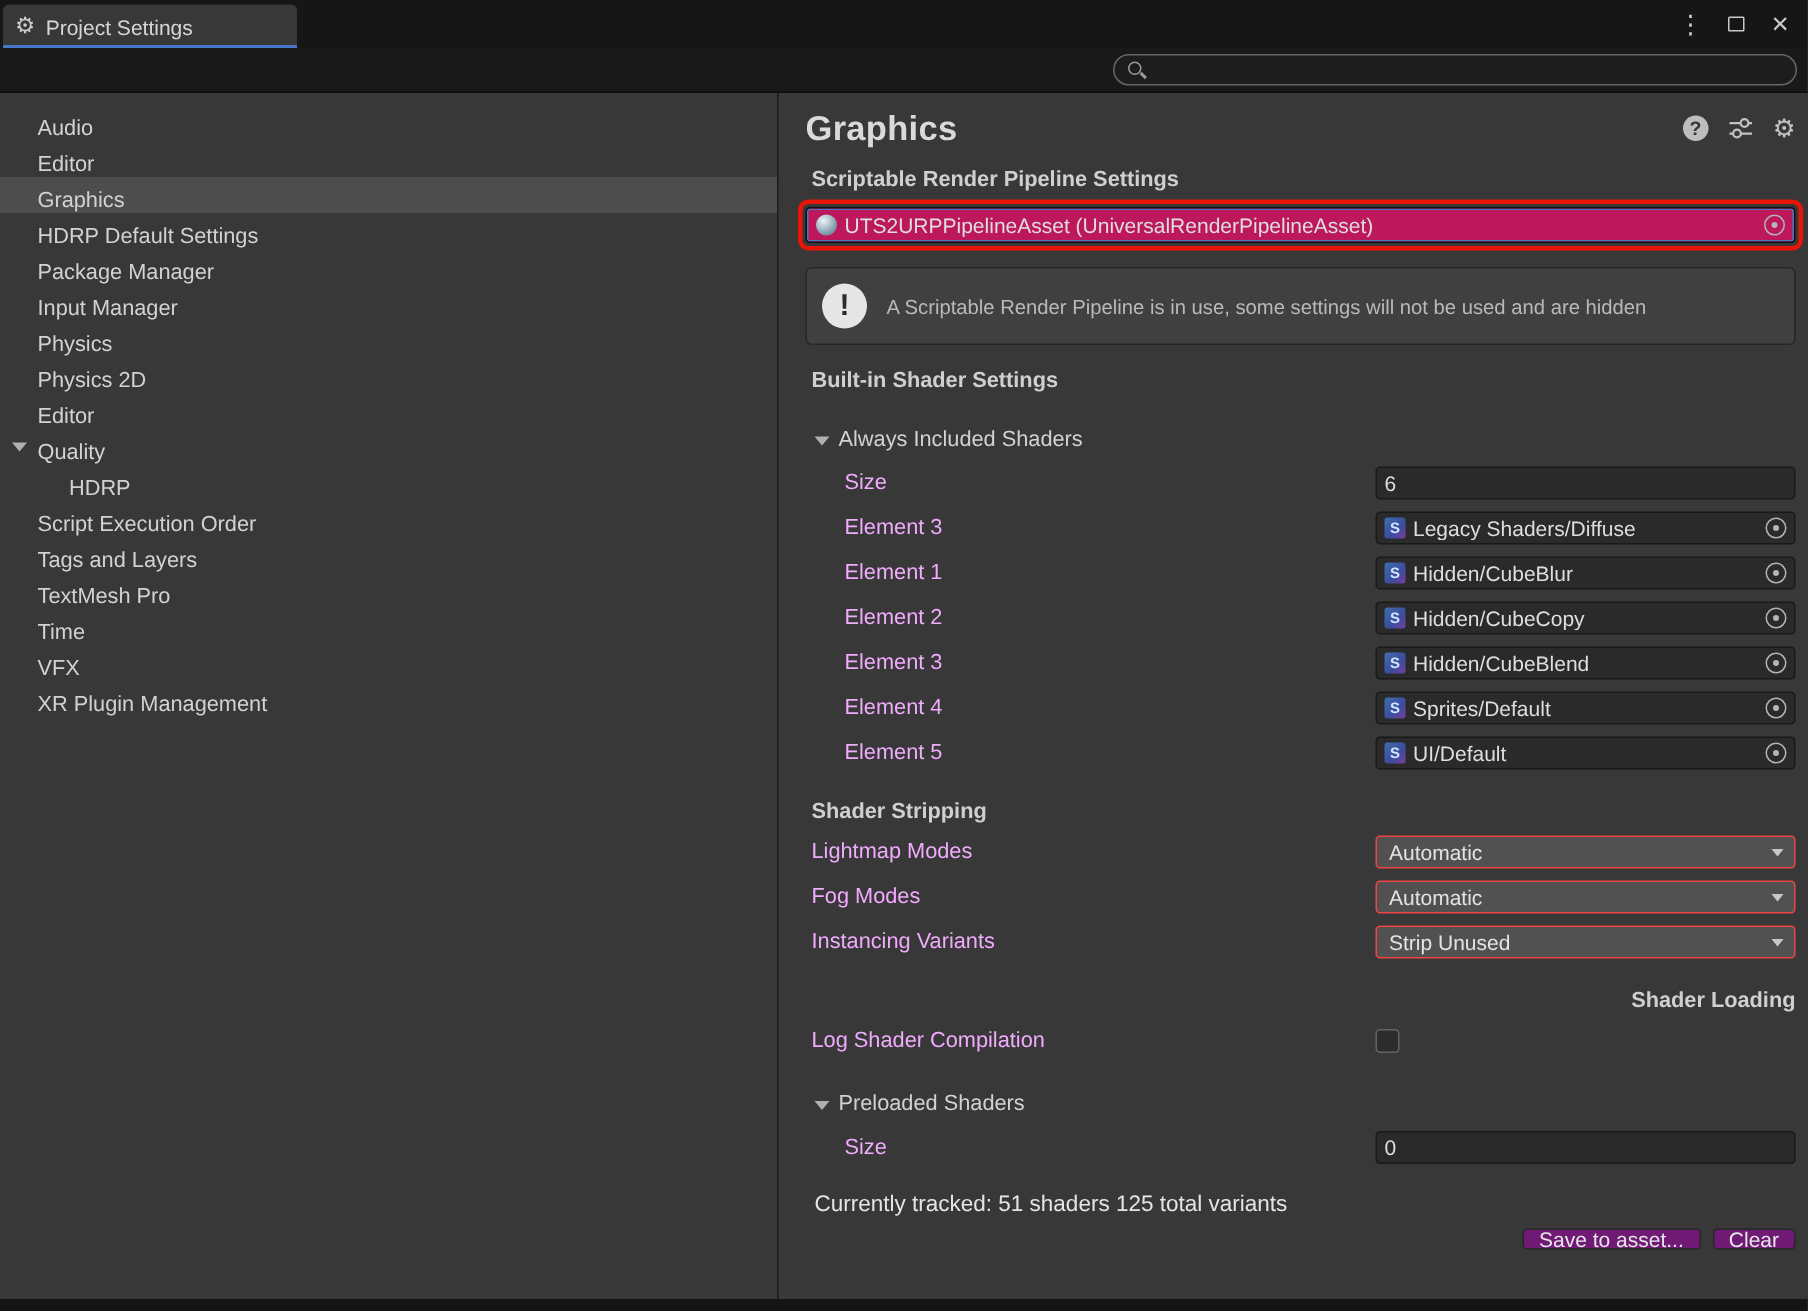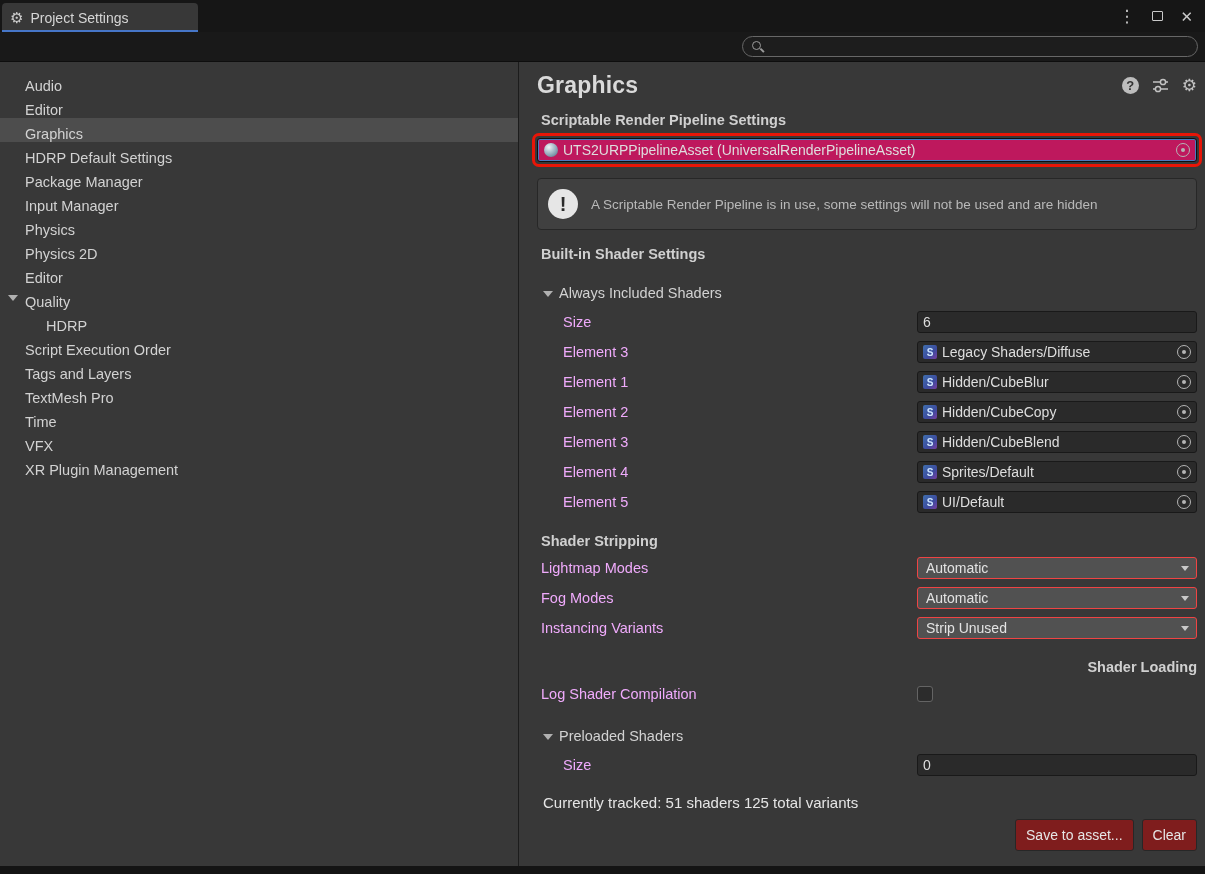--- a/index.html
+++ b/index.html
@@ -91,21 +91,21 @@
 
   .dropdown { flex:1; height:22px; background:#515151; border:1px solid #ef4444; border-radius:3px;
     display:flex; align-items:center; padding:0 8px; font-size:14px; color:#e3e3e3; position:relative; }
   .dd-arrow { position:absolute; right:7px; top:8px; width:0; height:0;
     border-left:4px solid transparent; border-right:4px solid transparent; border-top:5px solid #c8c8c8; }
 
   .checkbox { width:16px; height:16px; background:#2c2c2c; border:1px solid #646464; border-radius:3px; }
 
   .tracked { margin-top:18px; font-size:15px; color:#e5e5e5; padding-left:6px; }
   .btn-row { margin-top:8px; display:flex; justify-content:flex-end; gap:8px; }
-  .btn { height:32px; background:#7f1d1d; border:1px solid #272727; border-radius:3px; color:#e6e6e6; font-size:14px;
+  .btn { height:14px; background:#701a75; border:1px solid #272727; border-radius:3px; color:#e6e6e6; font-size:14px;
     padding:0 10px; display:flex; align-items:center; }
 
   .bottom-strip { position:absolute; left:0; right:0; bottom:0; height:8px; background:#141414; }
 </style>
 </head>
 <body>
 
 <div class="titlebar">
   <div class="tab">
     <span class="tab-gear">⚙</span>

